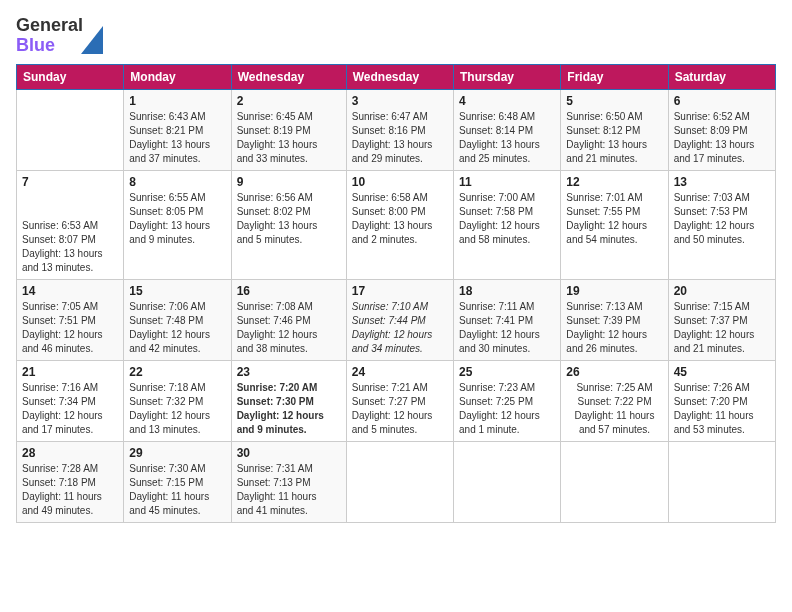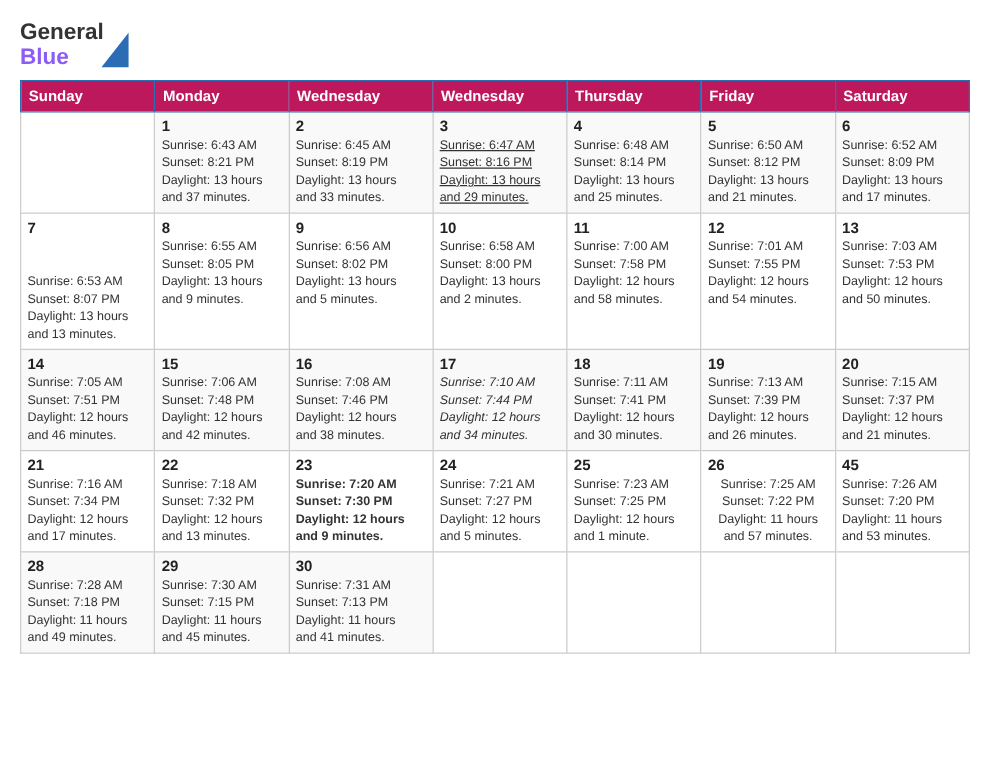--- a/index.html
+++ b/index.html
@@ -123,21 +123,21 @@
         </td>
         <td>
           <span class="day-num">2</span>
           <div class="day-info" style="white-space: pre-line;">Sunrise: 6:45 AM
 Sunset: 8:19 PM
 Daylight: 13 hours
 and 33 minutes.</div>
         </td>
         <td>
           <span class="day-num">3</span>
-          <div class="day-info" style="white-space: pre-line; text-decoration: underline;">Sunrise: 6:47 AM
+          <div class="day-info" style="white-space: pre-line;">Sunrise: 6:47 AM
 Sunset: 8:16 PM
 Daylight: 13 hours
 and 29 minutes.</div>
         </td>
         <td>
           <span class="day-num">4</span>
           <div class="day-info" style="white-space: pre-line;">Sunrise: 6:48 AM
 Sunset: 8:14 PM
 Daylight: 13 hours
 and 25 minutes.</div>

